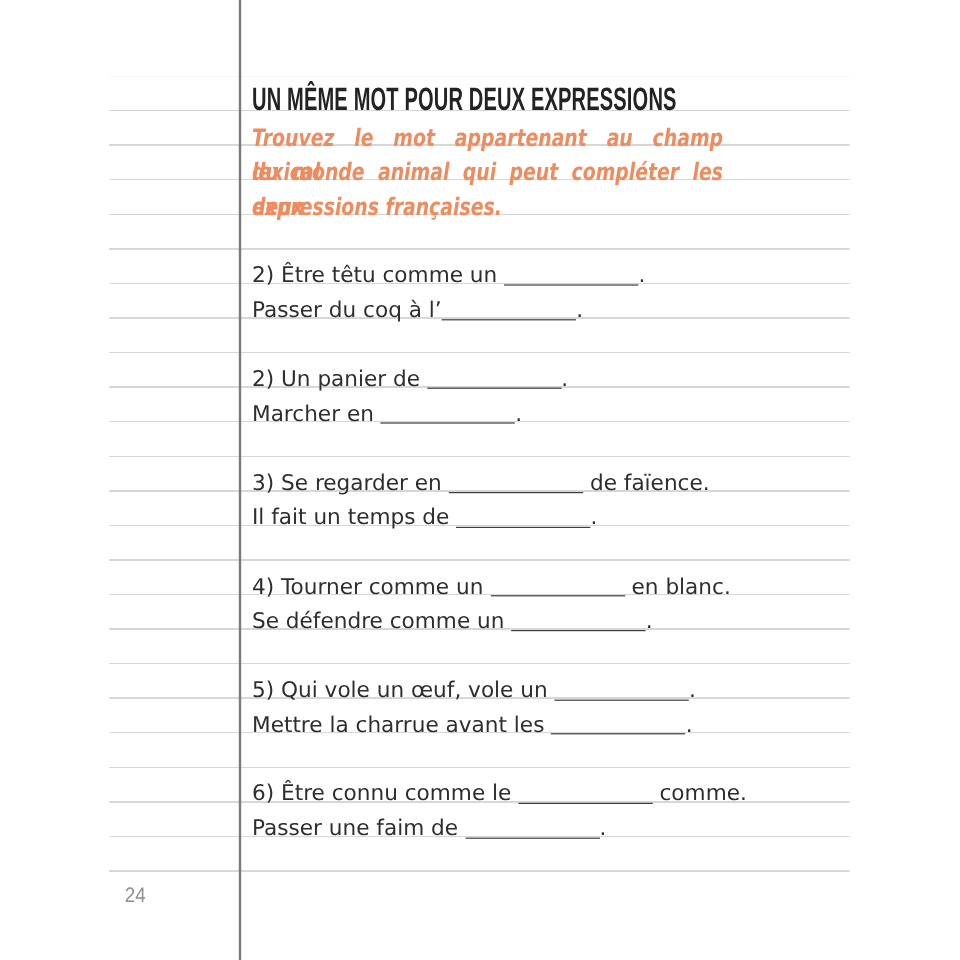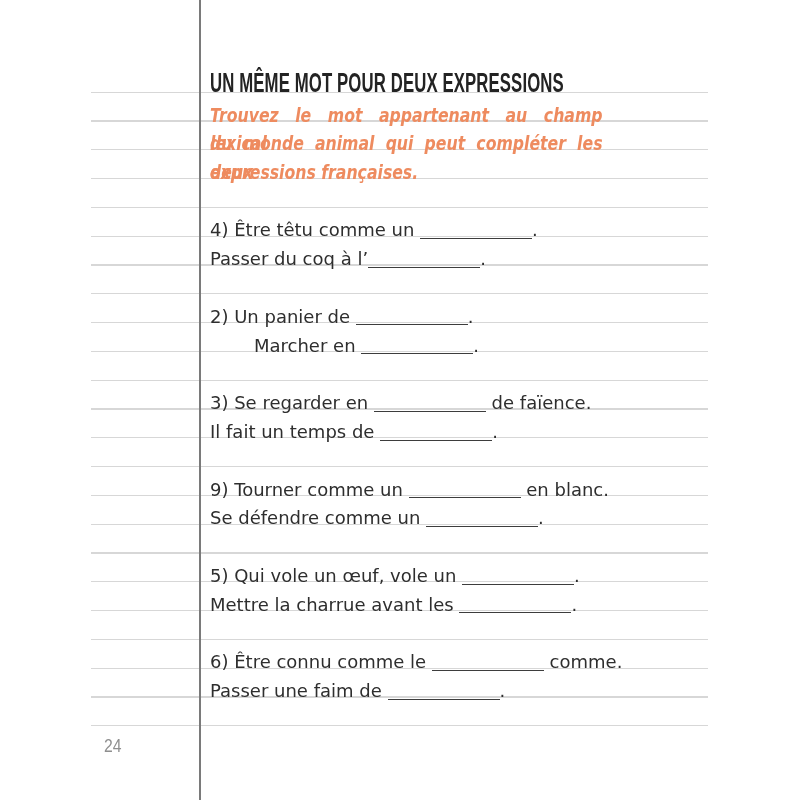--- a/index.html
+++ b/index.html
@@ -107,27 +107,27 @@
 <div class="sheet">
   <div class="ruled"></div>
   <div class="vrule"></div>
   <h1 class="title">UN MÊME MOT POUR DEUX EXPRESSIONS</h1>
   <div id="instruction">
       <div class="instr-line just" style="top: 100.5px;">Trouvez le mot appartenant au champ lexical</div>
       <div class="instr-line just" style="top: 129.3px;">du monde animal qui peut compléter les deux</div>
       <div class="instr-line" style="top: 158.1px;">expressions françaises.</div>
     </div>
   <div id="exercises">
-      <div class="ex-line" style="top: 216.4px;"><span>4) Être têtu comme un </span><span class="blank"></span><span>.</span></div>
+      <div class="ex-line" style="top: 216.4px;"><span>2) Être têtu comme un </span><span class="blank"></span><span>.</span></div>
       <div class="ex-line" style="top: 245.2px;"><span>Passer du coq à l’</span><span class="blank"></span><span>.</span></div>
       <div class="ex-line" style="top: 302.8px;"><span>2) Un panier de </span><span class="blank"></span><span>.</span></div>
-      <div class="ex-line" style="top: 331.6px; margin-left: 44px;"><span>Marcher en </span><span class="blank"></span><span>.</span></div>
+      <div class="ex-line" style="top: 331.6px;"><span>Marcher en </span><span class="blank"></span><span>.</span></div>
       <div class="ex-line" style="top: 389.2px;"><span>3) Se regarder en </span><span class="blank"></span><span> de faïence.</span></div>
       <div class="ex-line" style="top: 418px;"><span>Il fait un temps de </span><span class="blank"></span><span>.</span></div>
-      <div class="ex-line" style="top: 475.6px;"><span>9) Tourner comme un </span><span class="blank"></span><span> en blanc.</span></div>
+      <div class="ex-line" style="top: 475.6px;"><span>4) Tourner comme un </span><span class="blank"></span><span> en blanc.</span></div>
       <div class="ex-line" style="top: 504.4px;"><span>Se défendre comme un </span><span class="blank"></span><span>.</span></div>
       <div class="ex-line" style="top: 562px;"><span>5) Qui vole un œuf, vole un </span><span class="blank"></span><span>.</span></div>
       <div class="ex-line" style="top: 590.8px;"><span>Mettre la charrue avant les </span><span class="blank"></span><span>.</span></div>
       <div class="ex-line" style="top: 648.4px;"><span>6) Être connu comme le </span><span class="blank"></span><span> comme.</span></div>
       <div class="ex-line" style="top: 677.2px;"><span>Passer une faim de </span><span class="blank"></span><span>.</span></div>
     </div>
   <div class="pagenum">24</div>
 </div>
 
 </body></html>

